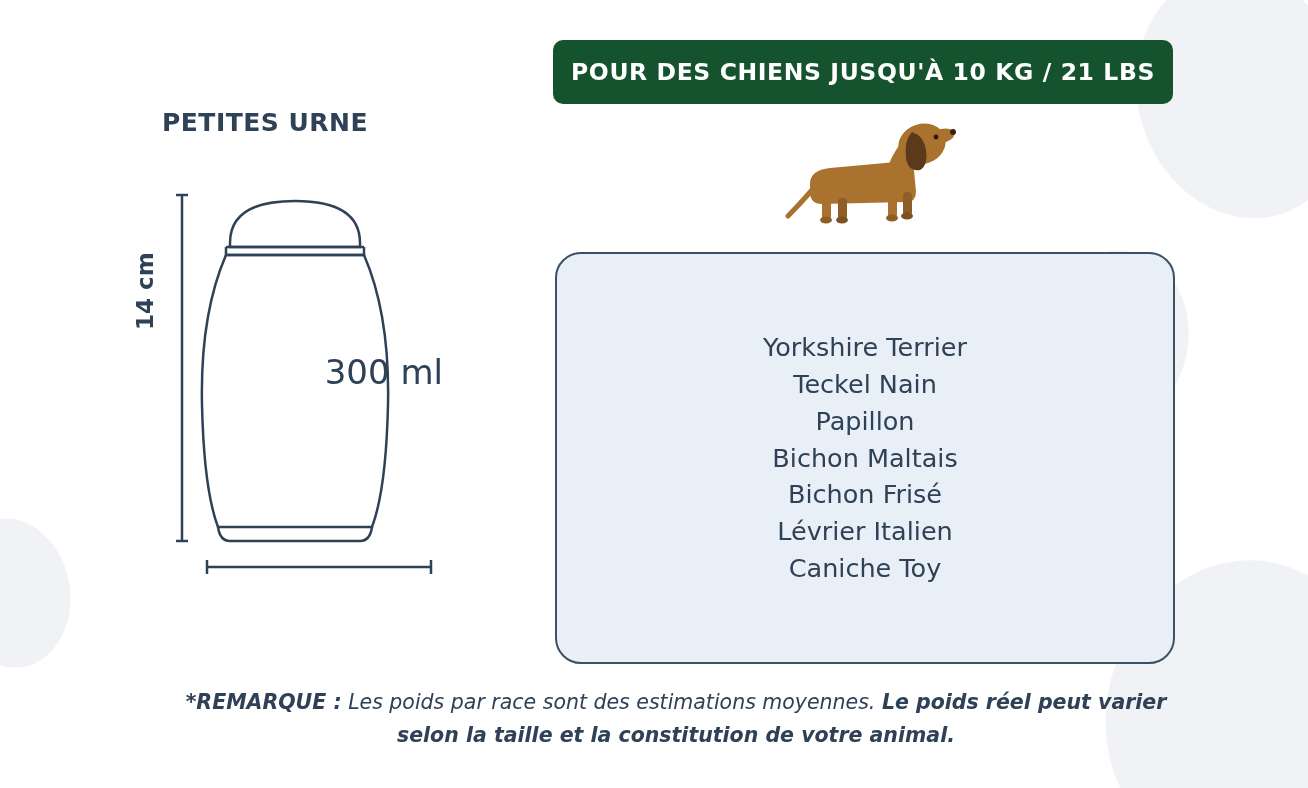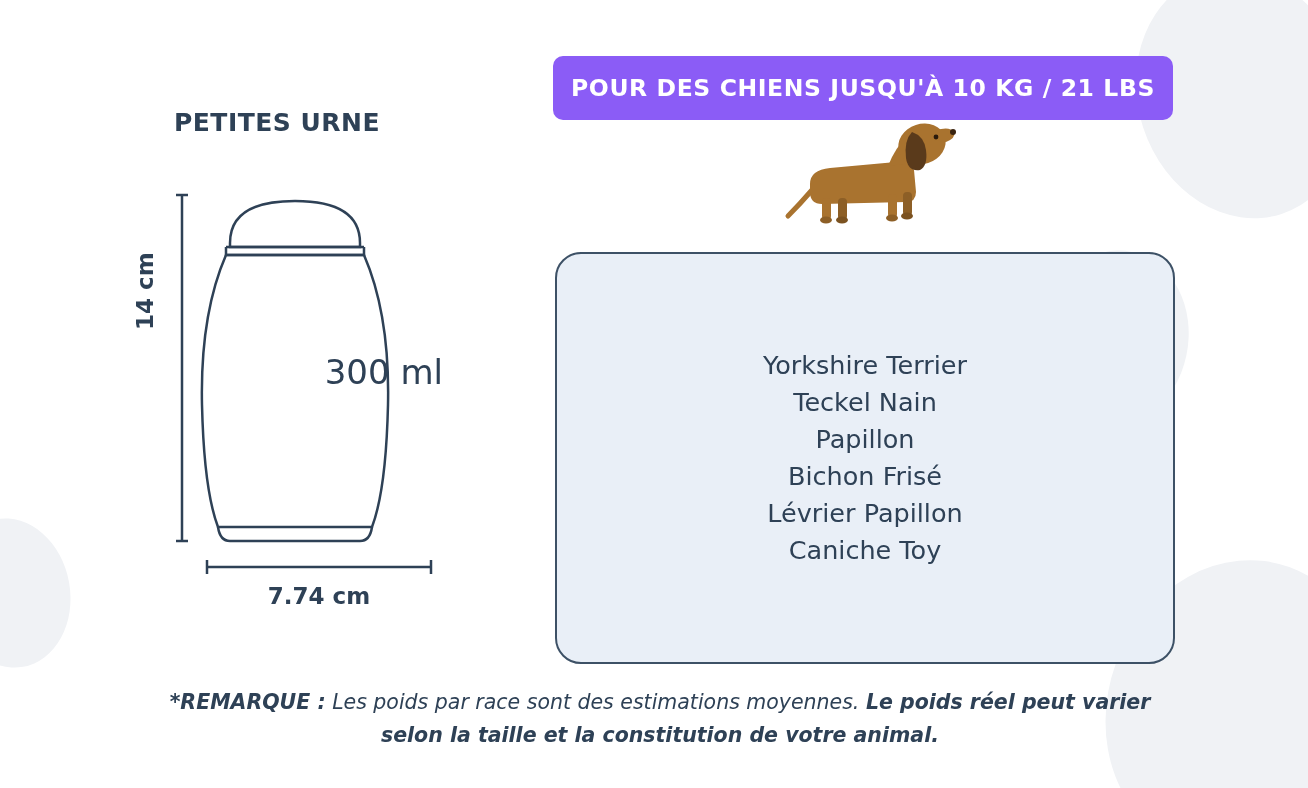--- a/index.html
+++ b/index.html
@@ -38,21 +38,21 @@
     position: absolute;
     left: 0;
     top: 0;
     width: 530px;
     height: 788px;
     z-index: 2;
   }
   .urn-title {
     position: absolute;
     top: 108px;
-    left: 12px;
+    left: 0;
     width: 530px;
     text-align: center;
     font-size: 25px;
     font-weight: bold;
     letter-spacing: 0.5px;
     color: #2e4156;
   }
   .urn-wrap {
     position: absolute;
     left: 130px;
@@ -109,31 +109,30 @@
   }
   .vol-text div { display: block; }
 
   
   .banner {
     position: absolute;
     left: 553px;
     top: 40px;
     width: 620px;
     height: 64px;
-    background: #8b5cf6;
+    background: #14532d;
     border-radius: 10px;
     display: flex;
     align-items: center;
     justify-content: center;
     color: #ffffff;
     font-size: 23.5px;
     font-weight: bold;
     letter-spacing: 0.6px;
     z-index: 3;
-    margin-top: 16px;
   }
   .dog {
     position: absolute;
     left: 770px;
     top: 118px;
     width: 190px;
     height: 115px;
     z-index: 3;
   }
   .breed-box {
@@ -155,21 +154,21 @@
   }
   .breed-item {
     font-size: 25.5px;
     line-height: 1.45;
     color: #2e4156;
     text-align: left;
     white-space: nowrap;
   }
   .note {
     position: absolute;
-    left: 140px;
+    left: 156px;
     top: 686px;
     width: 1040px;
     text-align: center;
     font-style: italic;
     font-size: 20.5px;
     line-height: 1.6;
     color: #2e4156;
     z-index: 3;
   }
   .note b { font-weight: bold; }
@@ -213,21 +212,20 @@
     <div class="vol-text">
       <div>300 ml</div>
     </div>
 
     <svg class="hdim" width="228" height="14" viewBox="0 0 228 14" xmlns="http://www.w3.org/2000/svg">
       <line x1="2" y1="7" x2="226" y2="7" stroke="#2e4156" stroke-width="2.5"></line>
       <line x1="2" y1="0" x2="2" y2="14" stroke="#2e4156" stroke-width="2.5"></line>
       <line x1="226" y1="0" x2="226" y2="14" stroke="#2e4156" stroke-width="2.5"></line>
     </svg>
 
-    <div class="width-label">7.74 cm</div>
   </div>
 
   <div class="banner">POUR DES CHIENS JUSQU'À 10 KG / 21 LBS</div>
 
   <div class="dog">
     <svg width="190" height="115" viewBox="0 0 190 115" xmlns="http://www.w3.org/2000/svg">
 
       <path d="M18 98 Q30 86 42 72" stroke="#a9732f" stroke-width="5" fill="none" stroke-linecap="round"></path>
 
       <path d="M40 66 Q40 52 60 50 L126 44 Q140 42 144 52 L146 74 Q146 84 136 84 L52 86 Q40 86 40 74 Z" fill="#a9732f"></path>
@@ -251,22 +249,23 @@
       <ellipse cx="72" cy="102" rx="6" ry="3.5" fill="#7b5220"></ellipse>
       <ellipse cx="122" cy="100" rx="6" ry="3.5" fill="#8d5f26"></ellipse>
       <ellipse cx="137" cy="98" rx="6" ry="3.5" fill="#7b5220"></ellipse>
     </svg>
   </div>
 
   <div class="breed-box">
     <div class="breed-item">Yorkshire Terrier</div>
     <div class="breed-item">Teckel Nain</div>
     <div class="breed-item">Papillon</div>
+    <div class="breed-item">Bichon Maltais</div>
     <div class="breed-item">Bichon Frisé</div>
-    <div class="breed-item">Lévrier Papillon</div>
+    <div class="breed-item">Lévrier Italien</div>
     <div class="breed-item">Caniche Toy</div>
   </div>
 
   <div class="note">
     <b>*REMARQUE :</b><span> Les poids par race sont des estimations moyennes. </span><b>Le poids réel peut varier selon la taille et la constitution de votre animal.</b>
   </div>
 
 </div>
 
 </body></html>

